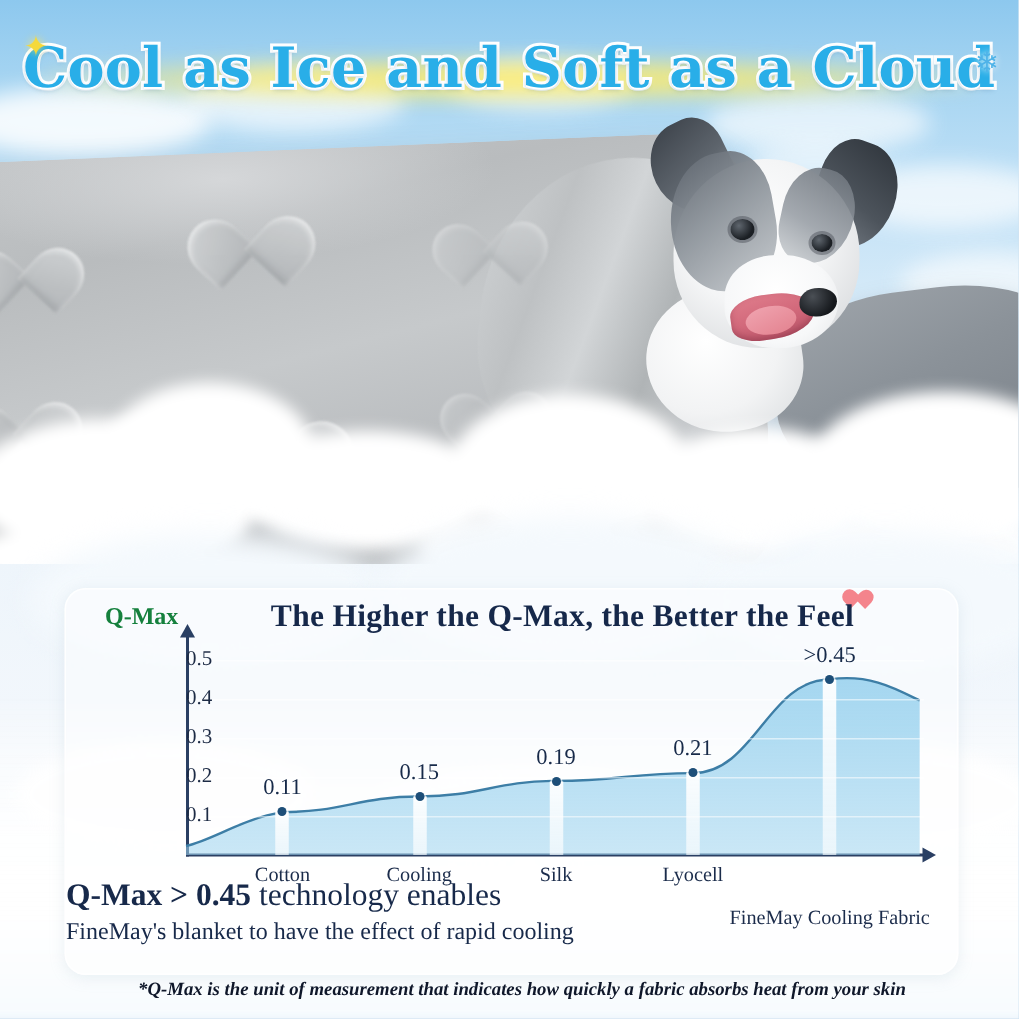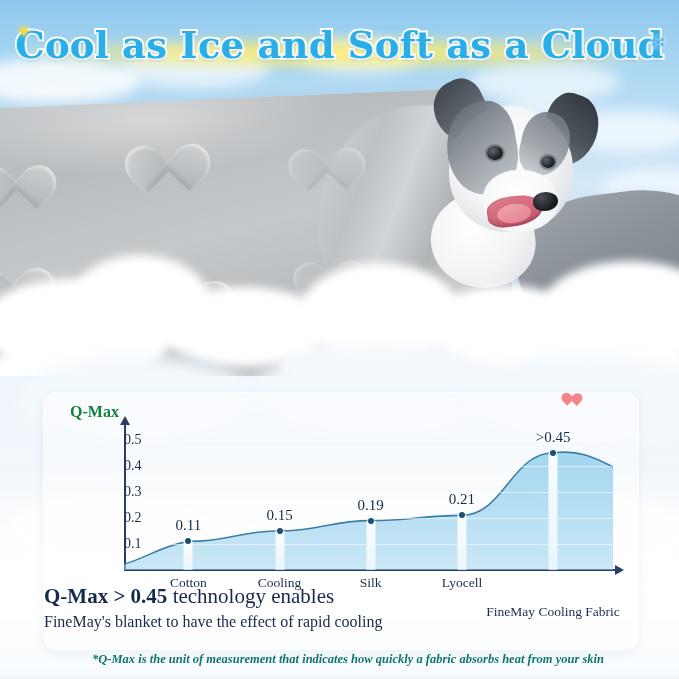--- a/index.html
+++ b/index.html
@@ -228,21 +228,21 @@
     position:absolute;left:0;right:0;top:190px;
     font-family:"Liberation Serif", serif;color:#17294a;line-height:1.33;
   }
   .conclusion .l1{font-size:21px;}
   .conclusion .l1 b{font-weight:bold;}
   .conclusion .l2{font-size:16px;}
 
   .footnote{
     position:absolute;left:0;right:0;top:652px;text-align:center;
     font-family:"Liberation Serif", serif;font-style:italic;font-weight:bold;
-    font-size:12.5px;color:#0f766e;padding-left:17px;
+    font-size:12.5px;color:#0f172a;padding-left:17px;
   }
 </style>
 </head>
 <body>
 
 <div id="stage">
 
   <div class="sky"></div>
 
   <div>
@@ -336,20 +336,21 @@
   </div>
 
   <div class="panel">
 
     <div class="heart-deco">
         <i></i>
         <b></b>
       </div>
 
     <div class="qmaxlabel">Q-Max</div>
+    <div class="chart-title">The Higher the Q-Max, the Better the Feel</div>
 
     <div class="plot" id="plot">
       <div class="axis-y"></div>
       <div class="axis-x"></div>
       <svg id="areasvg" width="556" height="142" style="position:absolute;left:0;top:0;">
           <defs>
             <linearGradient id="ag" x1="0" y1="0" x2="0" y2="1">
        <stop offset="0%" stop-color="#9fd4ef" stop-opacity="0.95"></stop>
        <stop offset="100%" stop-color="#9fd4ef" stop-opacity="0.55"></stop>
      </linearGradient>

